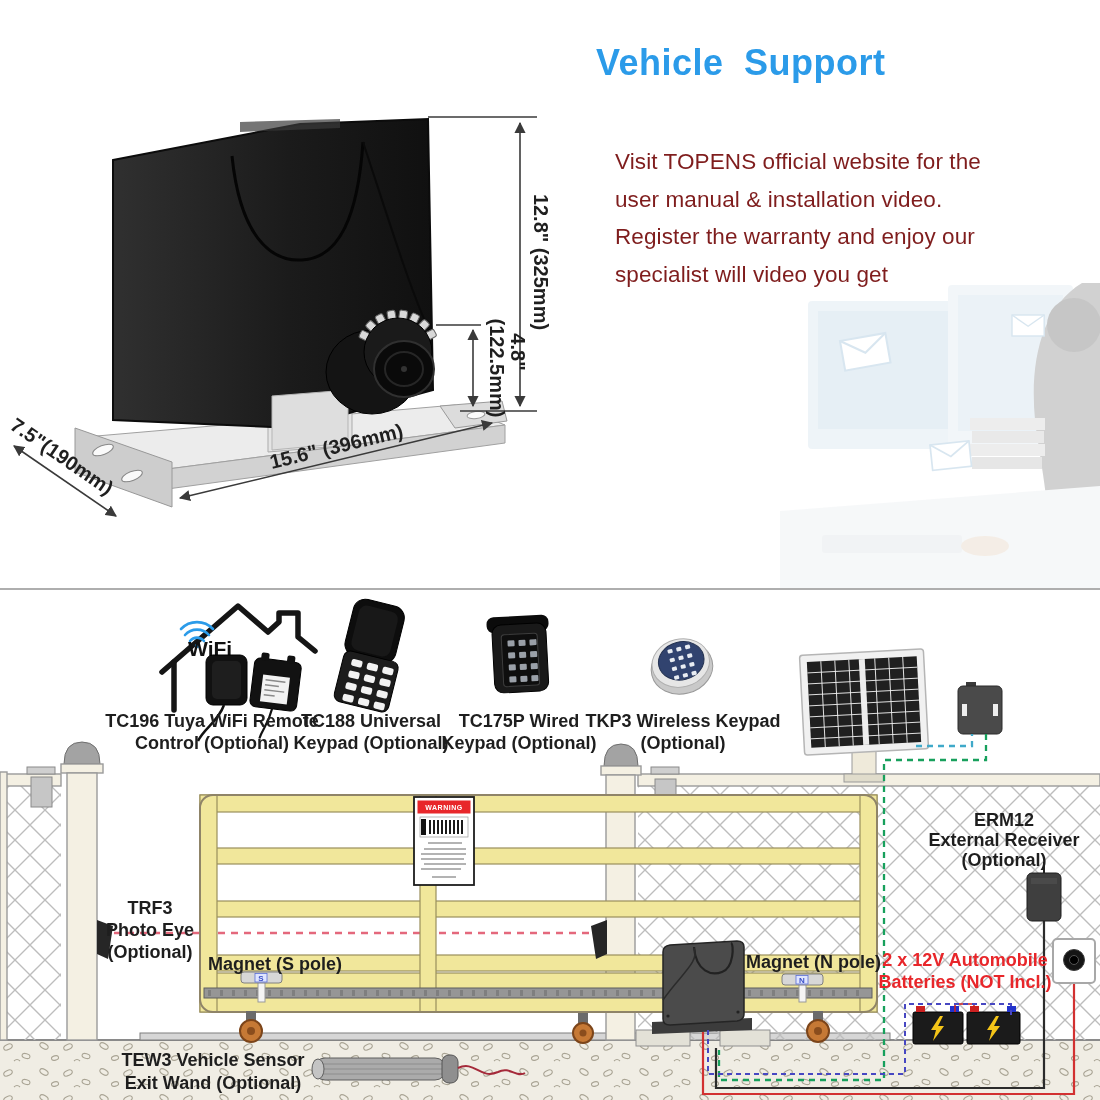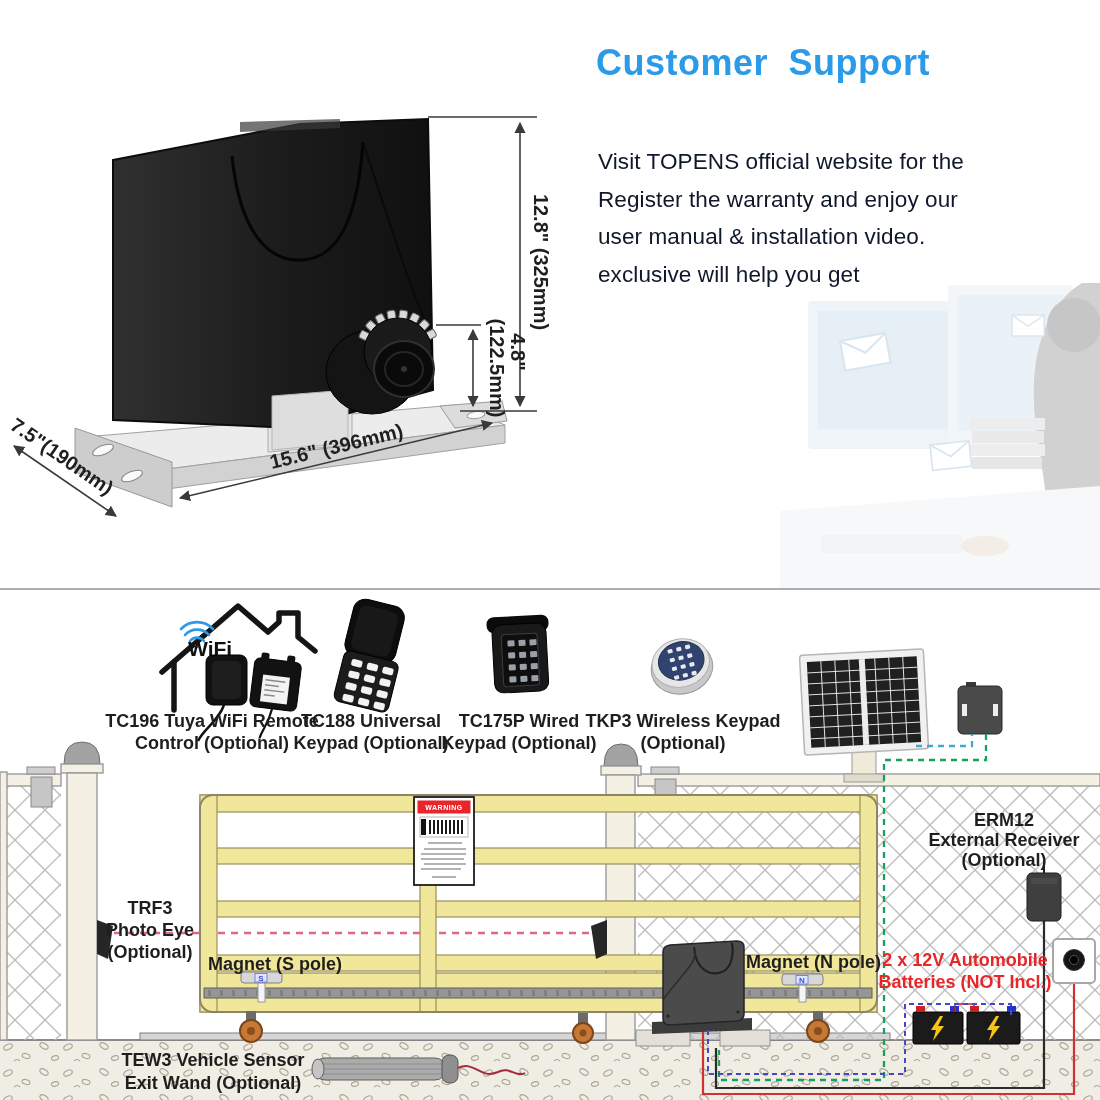--- a/index.html
+++ b/index.html
@@ -2,22 +2,22 @@
 <html><head>
 <meta charset="utf-8">
 <style>
   html,body{margin:0;padding:0;background:#fff;}
   body{width:1100px;height:1100px;position:relative;overflow:hidden;
        font-family:"Liberation Sans", sans-serif;}
   svg{font-family:"Liberation Sans", sans-serif;}
   .abs{position:absolute;}
   #support-title{left:596px;top:42px;font-size:36px;font-weight:bold;
        color:#2B9BE9;word-spacing:10px;letter-spacing:.5px;}
-  #support-text{left:598px;top:143px;width:460px;font-size:22.5px;line-height:37.5px;
-       color:#0f172a;font-weight:500;letter-spacing:.1px;}
+  #support-text{left:615px;top:143px;width:460px;font-size:22.5px;line-height:37.5px;
+       color:#7f1d1d;font-weight:500;letter-spacing:.1px;}
   #support-text span{display:block;}
   #divider{left:0;top:588px;width:1100px;height:2px;background:#aeaeae;}
   #support-bg{left:780px;top:283px;}
   .dimtxt{font-size:20px;font-weight:600;fill:#1f1f1f;}
   .lbl{font-size:18px;font-weight:bold;fill:#1e1e1e;}
   .lbl-red{font-size:18px;font-weight:bold;fill:#E8262A;}
   .pb{fill:none;stroke:#a9a494;stroke-width:1.1;}
   .meshline{fill:none;stroke:#bdbdbd;stroke-width:1.4;}
   .cream{fill:#f4f0e3;stroke:#9a9a9a;stroke-width:1.4;}
   .gate{fill:#F1E79B;stroke:#9a8f5c;stroke-width:1.2;}
@@ -112,26 +112,26 @@
     <path d="M180,498 L492,423" fill="none" marker-start="url(#ar)" marker-end="url(#ar)"></path>
     <path d="M14,446 L116,516" fill="none" marker-start="url(#ar)" marker-end="url(#ar)"></path>
   </g>
   <text class="dimtxt" x="534" y="262" transform="rotate(90 534 262)" text-anchor="middle" font-size="21">12.8" (325mm)</text>
   <text class="dimtxt" x="511" y="352" transform="rotate(90 511 352)" text-anchor="middle">4.8"</text>
   <text class="dimtxt" x="490" y="368" transform="rotate(90 490 368)" text-anchor="middle">(122.5mm)</text>
   <text class="dimtxt" x="338" y="453" transform="rotate(-13.6 338 453)" text-anchor="middle" font-size="21.5">15.6" (396mm)</text>
   <text class="dimtxt" x="58" y="462" transform="rotate(34.5 58 462)" text-anchor="middle">7.5"(190mm)</text>
 </svg>
 
-<div id="support-title" class="abs">Customer Support</div>
+<div id="support-title" class="abs">Vehicle Support</div>
 <div id="support-text" class="abs">
   <span>Visit TOPENS official website for the</span>
+  <span>user manual &amp; installation video.</span>
   <span>Register the warranty and enjoy our</span>
-  <span>user manual &amp; installation video.</span>
-  <span>exclusive will help you get</span>
+  <span>specialist will video you get</span>
 </div>
 
 <div id="divider" class="abs"></div>
 
 <svg class="abs" style="left:0;top:585px" width="1100" height="515" viewBox="0 585 1100 515">
   <defs>
     <pattern id="mesh" width="30" height="30" patternUnits="userSpaceOnUse">
       <path class="meshline" d="M0,15 L15,0 L30,15 L15,30 Z"></path>
     </pattern>
     <pattern id="peb" width="60" height="26" patternUnits="userSpaceOnUse">

